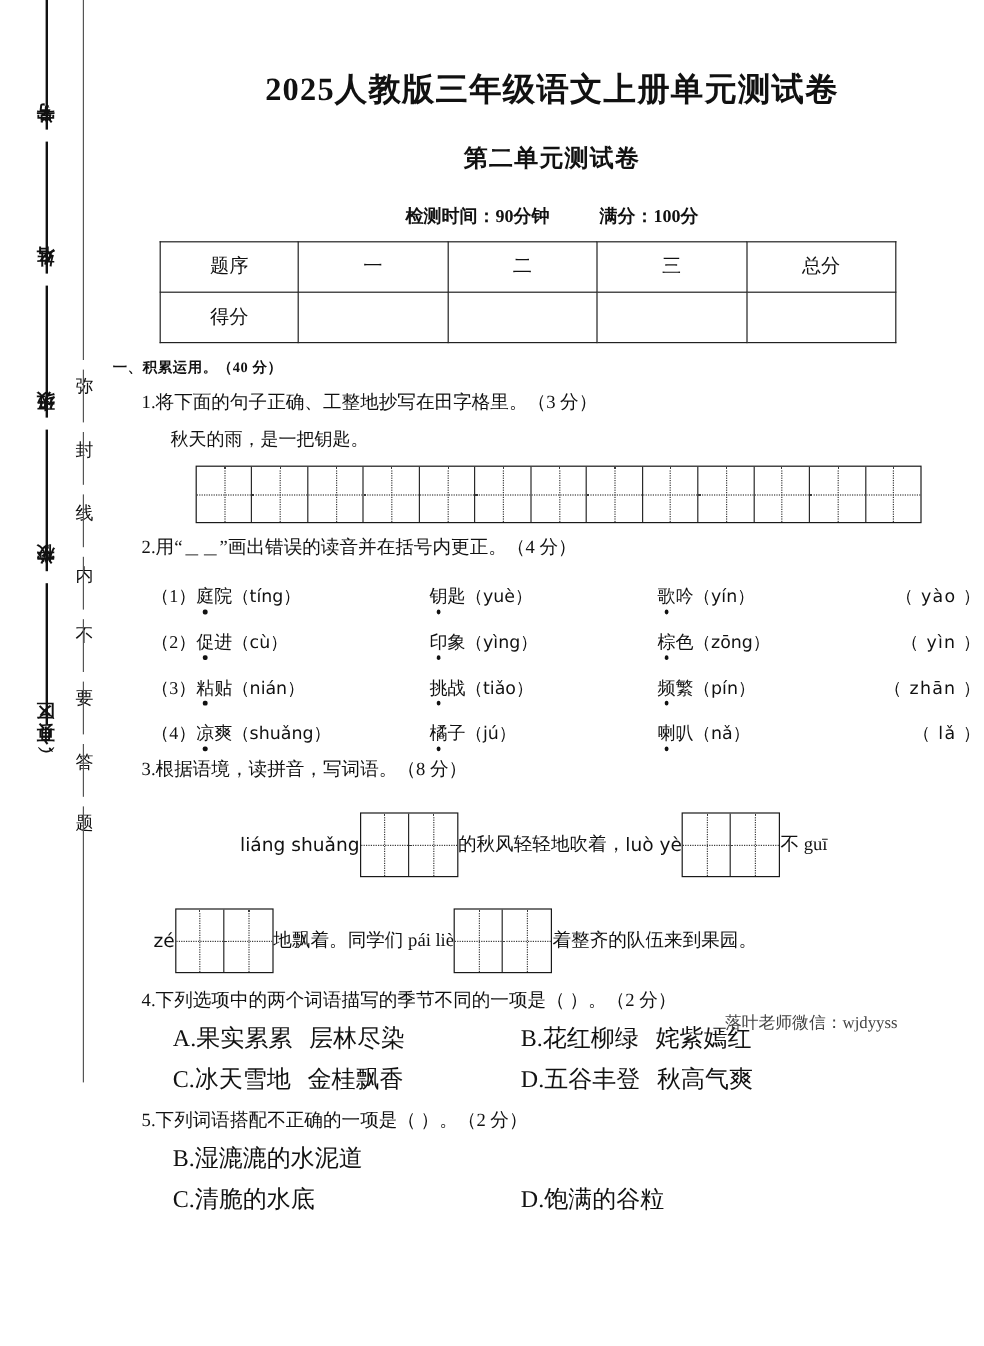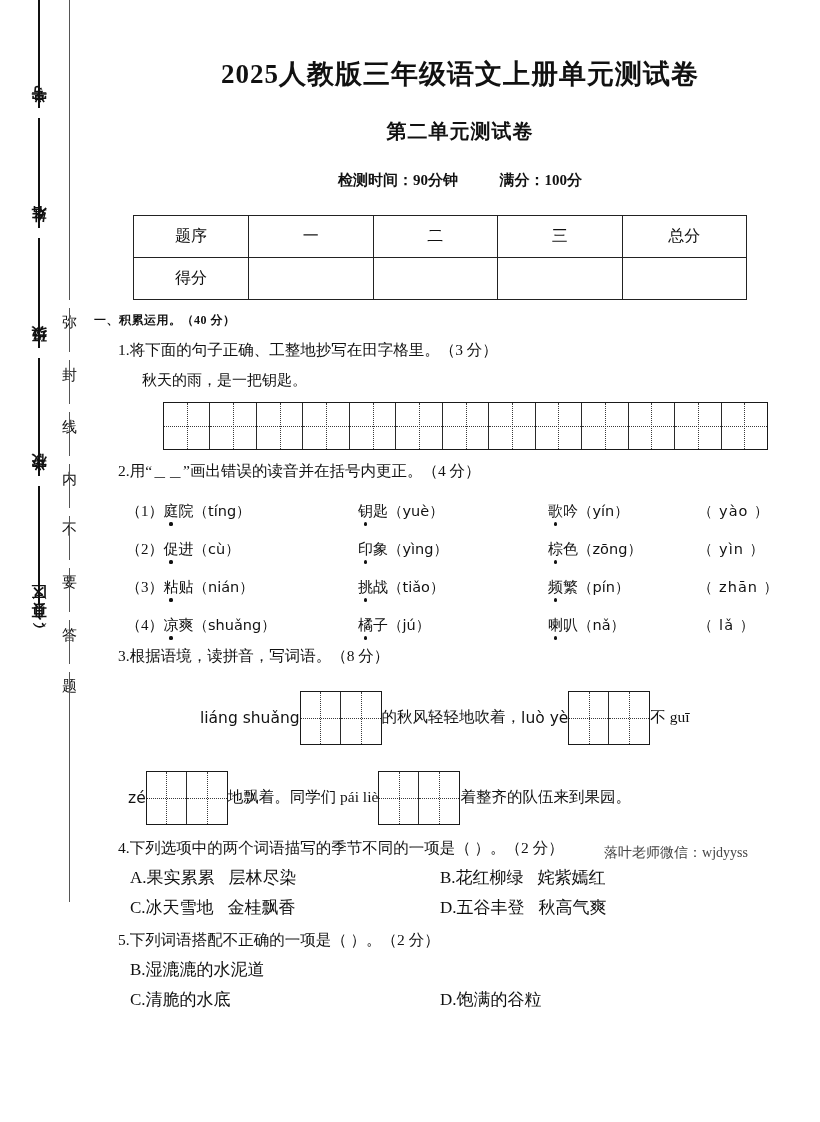--- a/index.html
+++ b/index.html
@@ -57,21 +57,21 @@
   }
   .exam-meta{
     margin:0;padding:26px 0 8px 0;
     text-align:center;font-size:15px;font-weight:700;
   }
   .exam-meta .mgap{display:inline-block;width:34px;}
 
   
   table.score-table{
     border-collapse:collapse;
-    margin:17px 0 0 33px;
+    margin:3px 0 0 33px;
     width:614px;
     table-layout:fixed;
   }
   table.score-table td{
     border:1.3px solid #222;
     height:39px;
     text-align:center;
     vertical-align:middle;
     font-size:16px;
   }
@@ -123,21 +123,21 @@
   
   .py-row{
     margin:7px 0 0 26px;
     display:flex;align-items:flex-end;
     font-size:15px;
     height:31px;
   }
   .py-c1{width:232px;}
   .py-c2{width:190px;}
   .py-c3{width:150px;}
-  .py-c4{width:120px;text-align:left;margin-top:40px;}
+  .py-c4{width:120px;text-align:right;margin-top:40px;}
   .dotchar{position:relative;display:inline-block;}
   .dotchar::after{
     content:"";position:absolute;left:50%;margin-left:-1.6px;bottom:-5px;
     width:3.2px;height:3.2px;border-radius:50%;background:#111;
   }
   .py{font-family:"DejaVu Sans","Liberation Sans",sans-serif;font-size:14.5px;}
   .brk{font-family:"DejaVu Sans","Liberation Sans",sans-serif;font-size:14.5px;letter-spacing:1px;}
 
   
   .fill-line{
@@ -155,22 +155,22 @@
     height:54px;box-sizing:border-box;
     background:#fff;
     flex:0 0 auto;
   }
   .box2 .tzg-cell{
     width:40px;flex:0 0 40px;height:auto;
   }
 
   
   .opt-row{
-    margin:7px 0 0 30px;
-    display:flex;font-size:17px;gap:20px;
+    margin:7px 0 0 44px;
+    display:flex;font-size:20px;
   }
   .opt{width:290px;}
   .opt .gap{display:inline-block;width:14px;}
 
   
   .footer-note{
     position:absolute;left:0;right:0;bottom:18px;
     text-align:right;padding-right:72px;
     font-size:14px;color:#444;
   }

